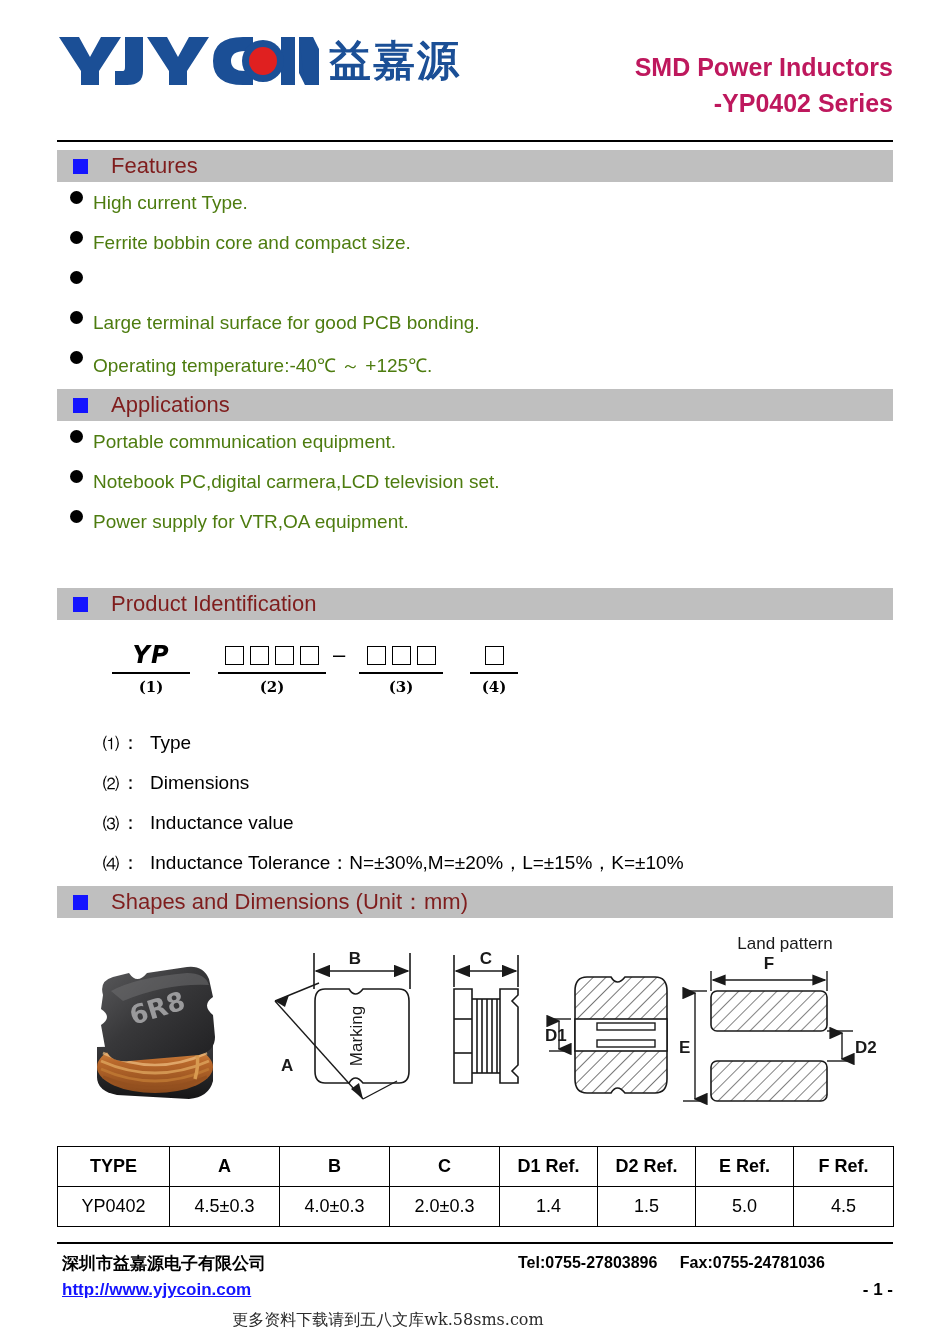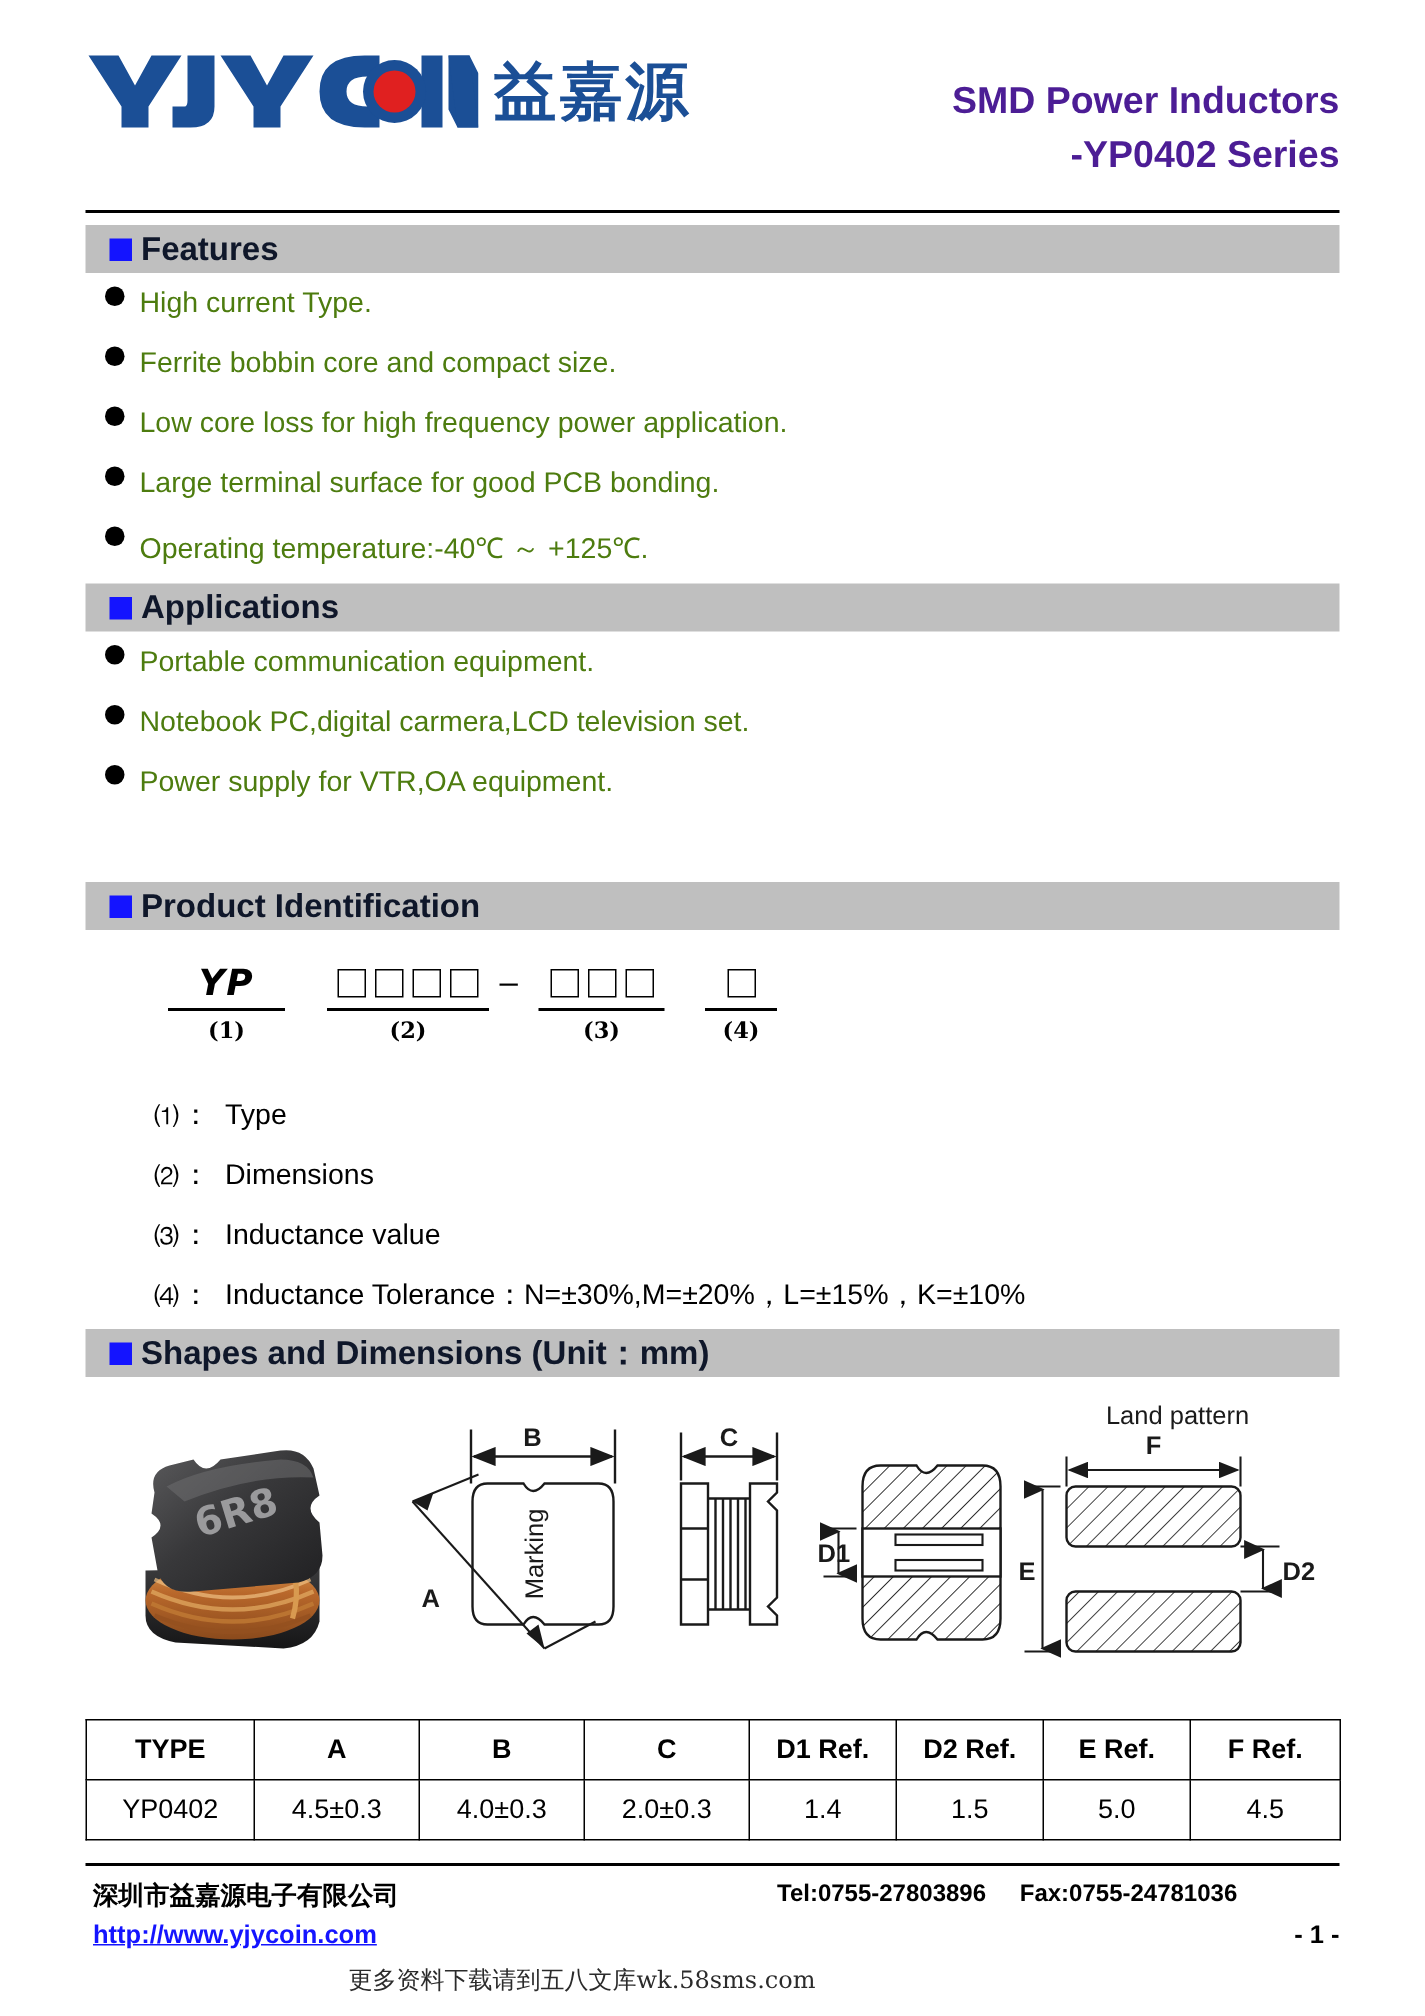--- a/index.html
+++ b/index.html
@@ -52,21 +52,21 @@
   .header-titles {
     position: absolute;
     right: 0; top: 28px;
     text-align: right;
   }
   .header-titles .t1, .header-titles .t2 {
     font-size: 25px;
     font-weight: bold;
     line-height: 1.42;
     white-space: nowrap;
-    color: #4c1d95;
+    color: #be185d;
   }
   .header-rule {
     position: absolute;
     left: 57px; top: 140px;
     width: 836px;
     height: 0;
     border-top: 2px solid #000;
   }
 
   
@@ -79,24 +79,24 @@
     display: flex;
     align-items: center;
   }
   .sec-sq {
     width: 15px; height: 15px;
     background: #1414ff;
     margin-left: 16px;
     flex: none;
   }
   .sec-title {
-    margin-left: 6px;
+    margin-left: 23px;
     font-size: 22px;
-    font-weight: bold;
-    color: #0f172a;
+    font-weight: normal;
+    color: #7f1d1d;
     line-height: 1;
     white-space: nowrap;
   }
 
   
   .blist {
     position: absolute;
     left: 70px;
     width: 820px;
   }
@@ -309,21 +309,20 @@
     <div class="bitem">
       <span class="bdot"></span>
       <span>High current Type.</span>
     </div>
     <div class="bitem">
       <span class="bdot"></span>
       <span>Ferrite bobbin core and compact size.</span>
     </div>
     <div class="bitem">
       <span class="bdot"></span>
-      <span>Low core loss for high frequency power application.</span>
     </div>
     <div class="bitem">
       <span class="bdot"></span>
       <span>Large terminal surface for good PCB bonding.</span>
     </div>
     <div class="bitem">
       <span class="bdot"></span>
       <span>Operating temperature:-40℃ ～ +125℃.</span>
     </div>
   </div>

